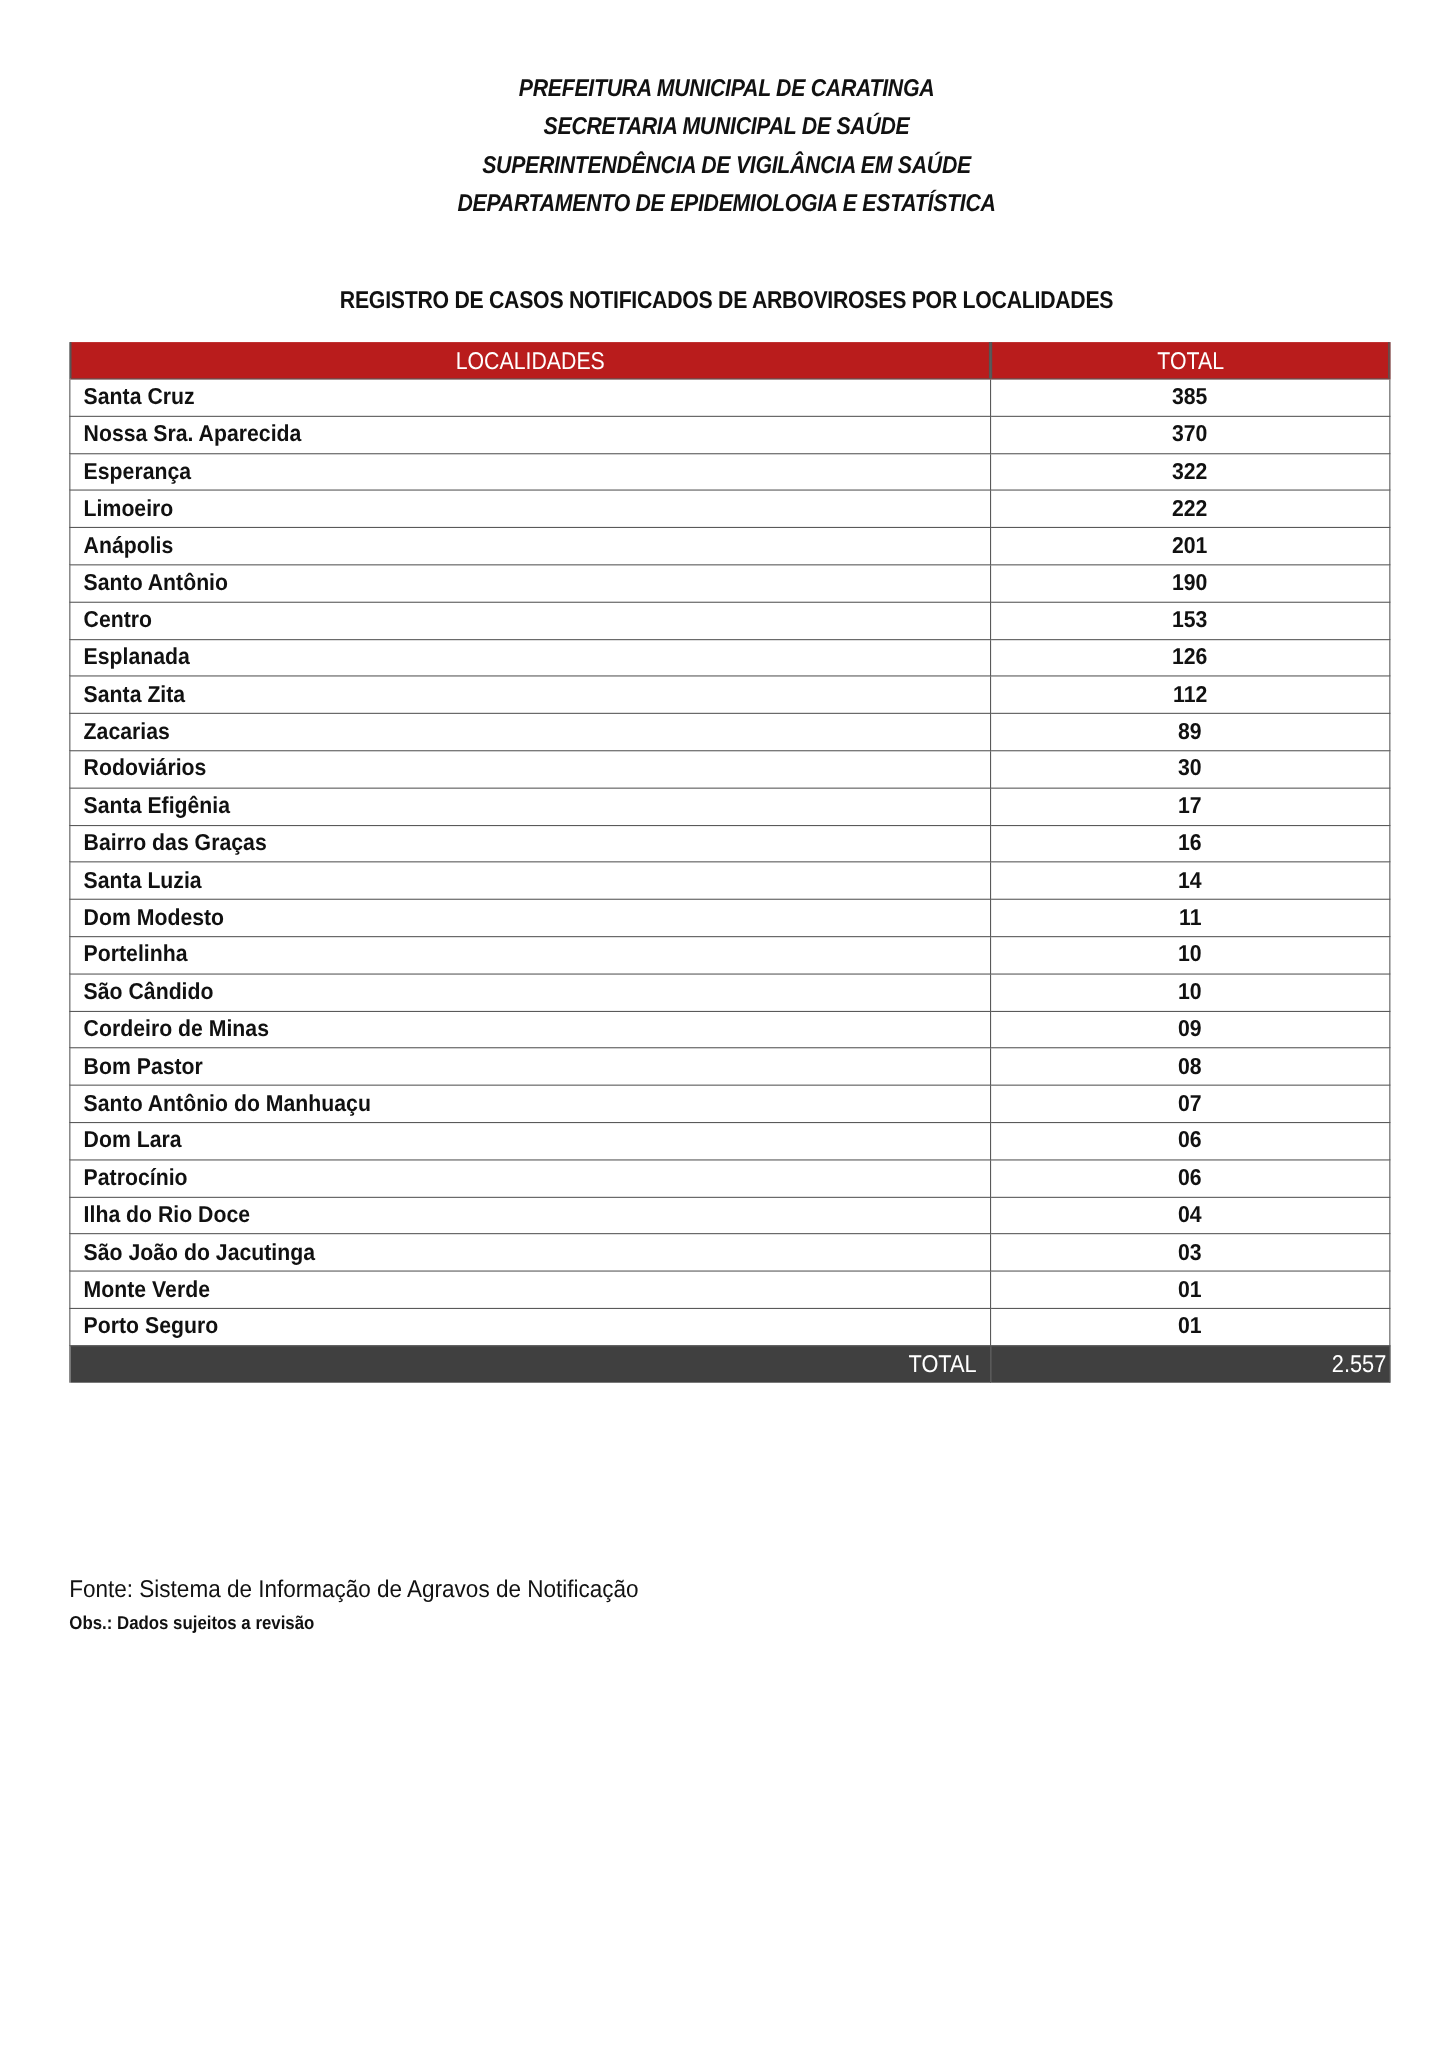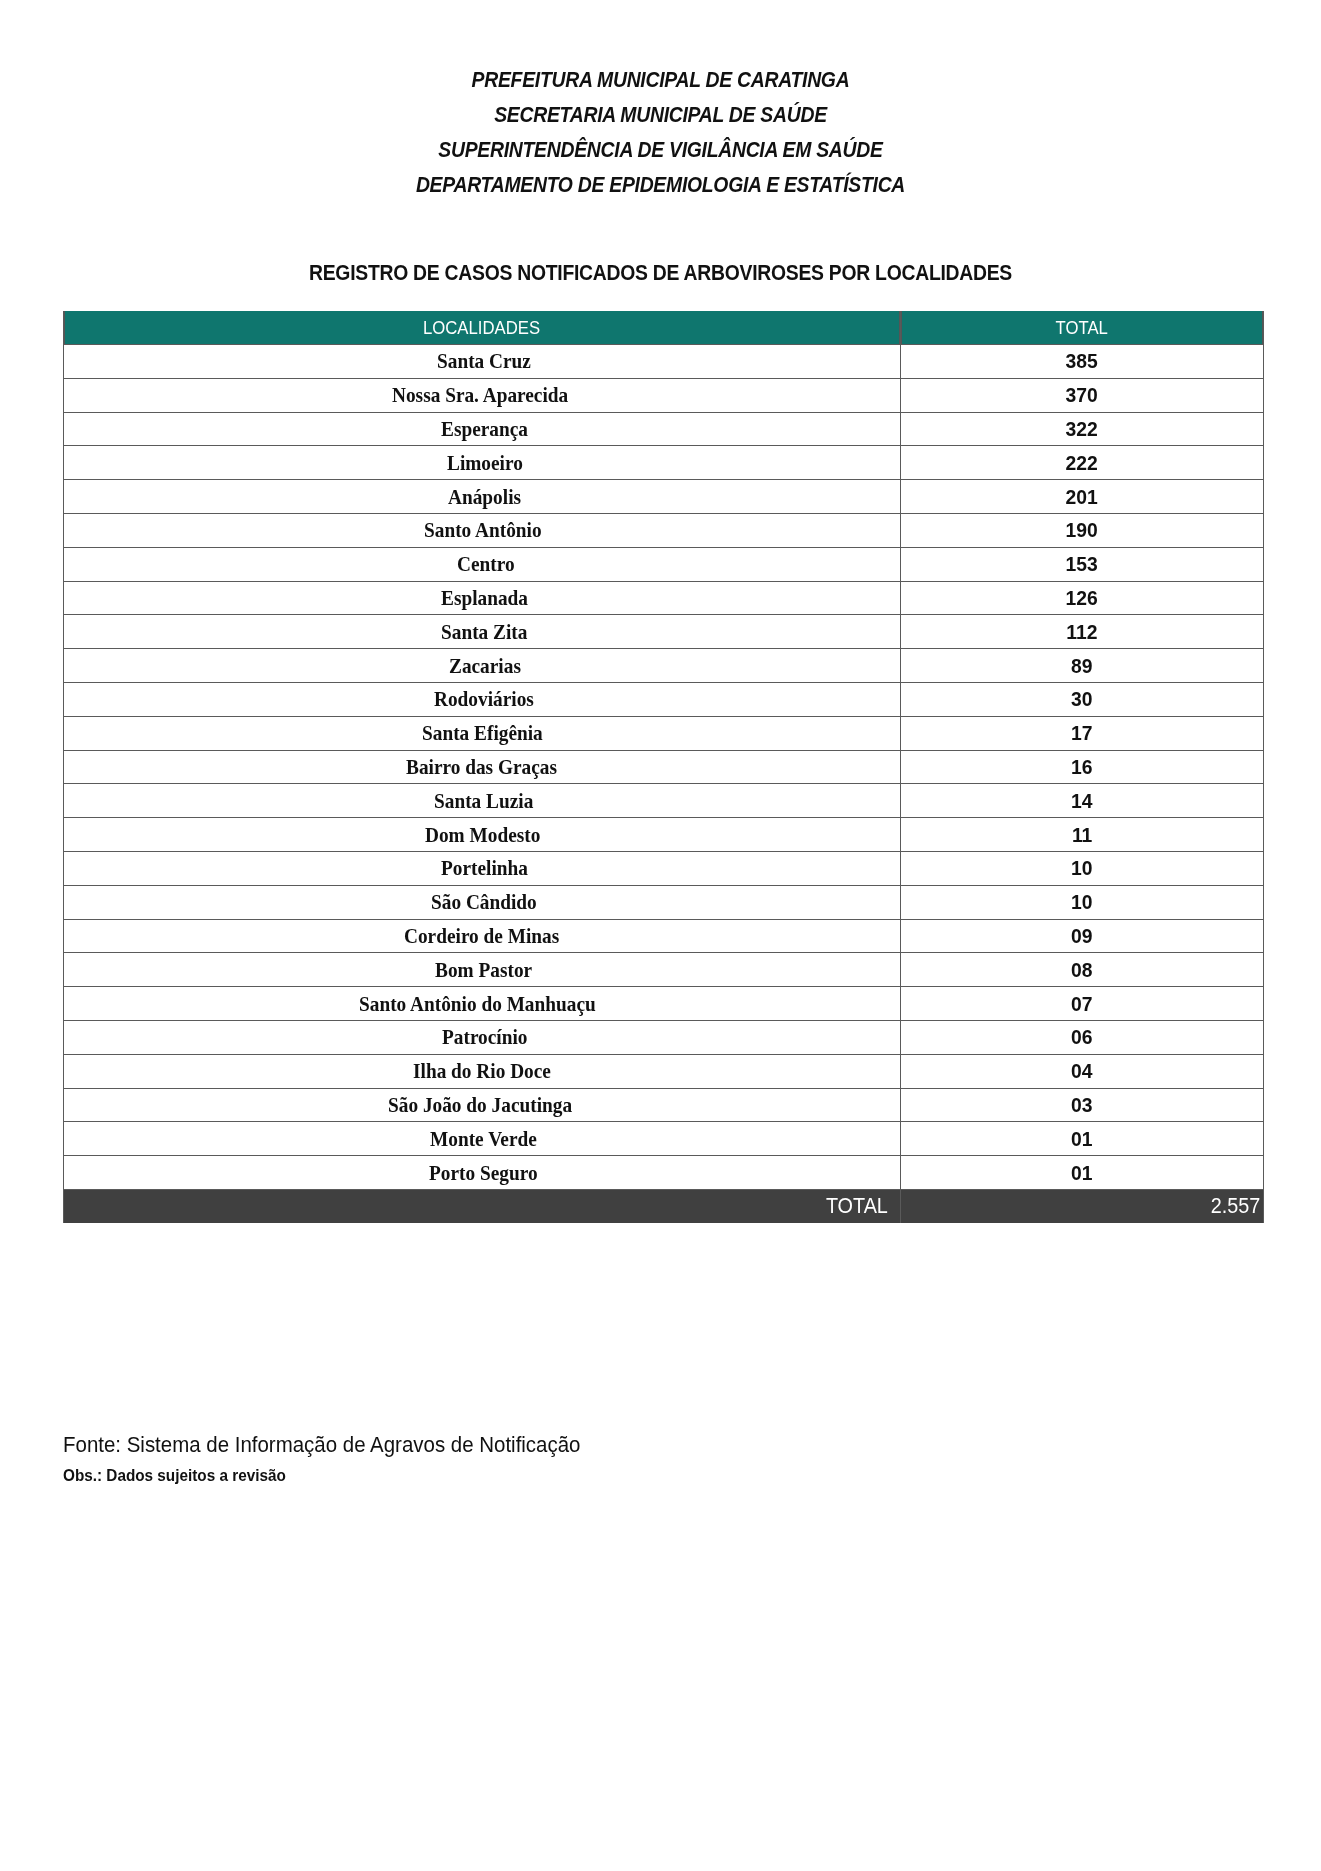--- a/index.html
+++ b/index.html
@@ -54,24 +54,24 @@
     width: 1200px;
   }
   table.data-table {
     width: 1200px;
     border-collapse: collapse;
     table-layout: fixed;
   }
   table.data-table col.c-loc { width: 837px; }
   table.data-table col.c-tot { width: 363px; }
   .data-table thead th {
-    background: #0f766e;
+    background: #b91c1c;
     color: #ffffff;
     font-weight: normal;
-    font-size: 19px;
+    font-size: 22px;
     height: 33px;
     padding: 0;
     text-align: center;
     border-right: 1px solid #5a5a5a;
     border-left: 1px solid #5a5a5a;
     box-shadow: inset 12px 0 0 -11px #555, inset -12px 0 0 -11px #555;
   }
   .data-table thead th span.hdr {
     display: inline-block;
     transform: scaleX(0.88);
@@ -80,23 +80,22 @@
     height: 32.8px;
     padding: 0;
     border: 1px solid #5a5a5a;
     font-weight: bold;
     font-size: 21px;
     line-height: 32px;
     background: #ffffff;
   }
   .data-table tbody td.loc {
     padding-left: 12px;
-    text-align: center;
-    white-space: nowrap;
-    font-family: Liberation Serif, serif;
+    text-align: left;
+    white-space: nowrap;
   }
   .data-table tbody td.tot {
     text-align: center;
     margin-top: 43px;
   }
   .data-table tbody td span.txt {
     display: inline-block;
     transform: scaleX(0.92);
     transform-origin: left center;
   }
@@ -250,20 +249,24 @@
         </tr>
         <tr>
           <td class="loc"><span class="txt">Bom Pastor</span></td>
           <td class="tot"><span class="txt">08</span></td>
         </tr>
         <tr>
           <td class="loc"><span class="txt">Santo Antônio do Manhuaçu</span></td>
           <td class="tot"><span class="txt">07</span></td>
         </tr>
         <tr>
+          <td class="loc"><span class="txt">Dom Lara</span></td>
+          <td class="tot"><span class="txt">06</span></td>
+        </tr>
+        <tr>
           <td class="loc"><span class="txt">Patrocínio</span></td>
           <td class="tot"><span class="txt">06</span></td>
         </tr>
         <tr>
           <td class="loc"><span class="txt">Ilha do Rio Doce</span></td>
           <td class="tot"><span class="txt">04</span></td>
         </tr>
         <tr>
           <td class="loc"><span class="txt">São João do Jacutinga</span></td>
           <td class="tot"><span class="txt">03</span></td>

